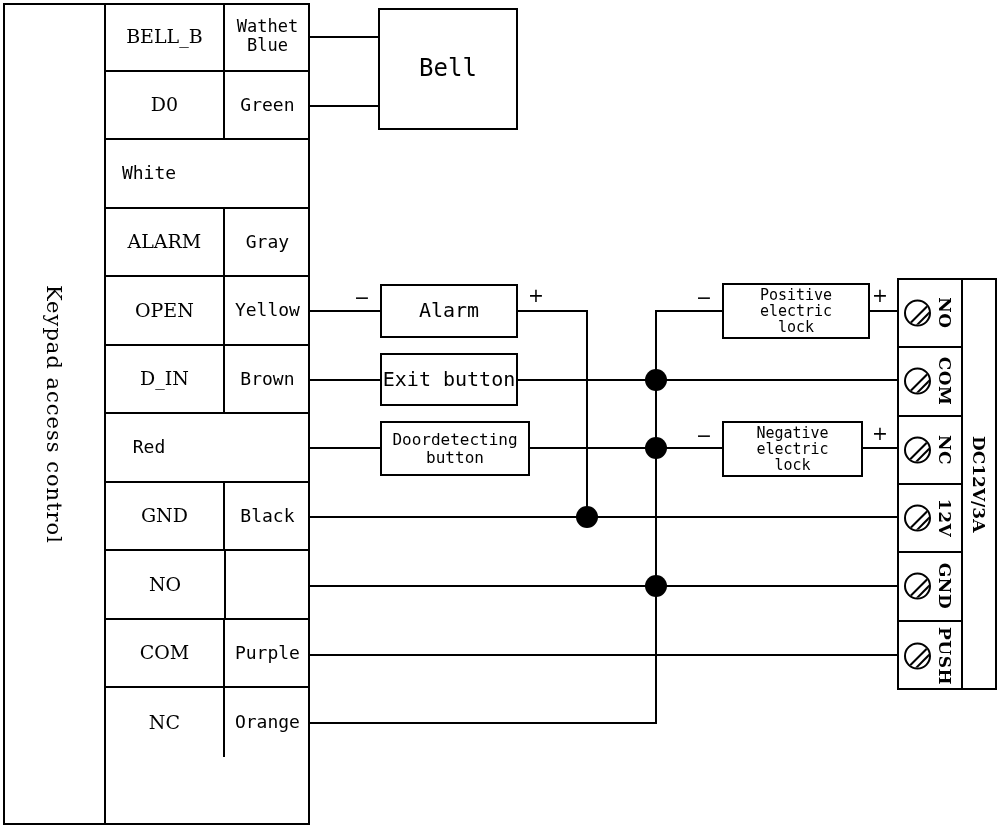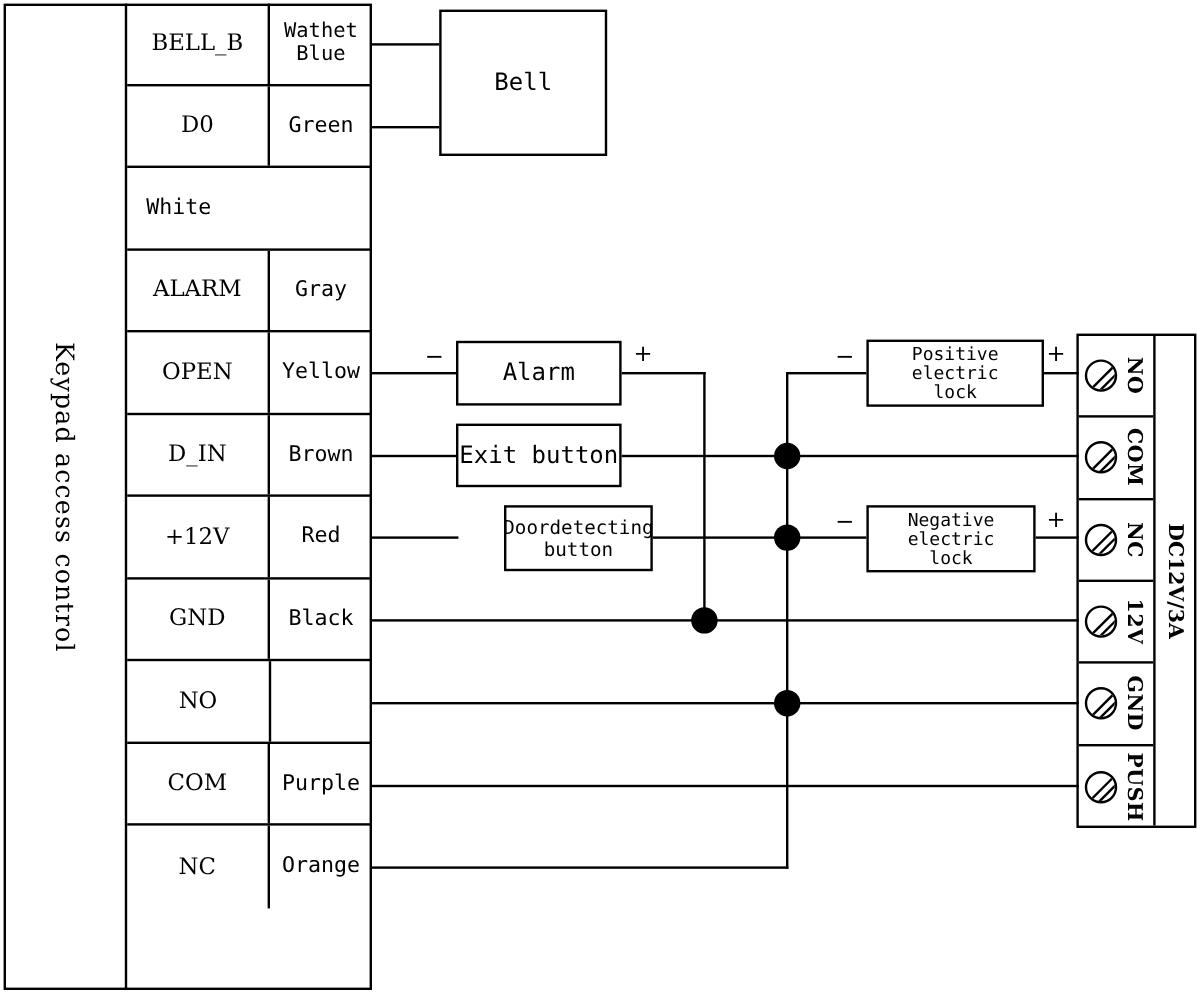--- a/index.html
+++ b/index.html
@@ -74,24 +74,24 @@
   
   .cbox{
     border:2px solid #000;
     background:#fff;
     box-sizing:border-box;
     display:flex;align-items:center;justify-content:center;
     text-align:center;
     font-family:"DejaVu Sans Mono", monospace;
     line-height:1.08;
   }
-  #bell-box{left:366px;top:8px;width:140px;height:122px;font-size:20px;}
+  #bell-box{left:378px;top:8px;width:140px;height:122px;font-size:24px;}
   #alarm-box{left:380px;top:284px;width:138px;height:54px;font-size:20px;}
   #exit-box{left:380px;top:353px;width:138px;height:53px;font-size:20px;}
-  #door-box{left:380px;top:421px;width:124px;height:55px;font-size:16px;margin-left:40px;}
+  #door-box{left:380px;top:421px;width:150px;height:55px;font-size:16px;}
   #pos-lock-box{left:722px;top:283px;width:148px;height:56px;font-size:15px;}
   #neg-lock-box{left:722px;top:421px;width:141px;height:56px;font-size:15px;}
 
   .sign{
     font-family:"DejaVu Sans", sans-serif;
     font-size:19px;
     line-height:1;
   }
 
   
@@ -192,21 +192,20 @@
     </div>
     <div class="pin-row">
       <div class="pin-name">OPEN</div>
       <div class="pin-color">Yellow</div>
     </div>
     <div class="pin-row">
       <div class="pin-name">D_IN</div>
       <div class="pin-color">Brown</div>
     </div>
     <div class="pin-row">
-      <div class="pin-name">+12V</div>
       <div class="pin-color">Red</div>
     </div>
     <div class="pin-row">
       <div class="pin-name">GND</div>
       <div class="pin-color">Black</div>
     </div>
     <div class="pin-row">
       <div class="pin-name">NO</div>
     </div>
     <div class="pin-row">

